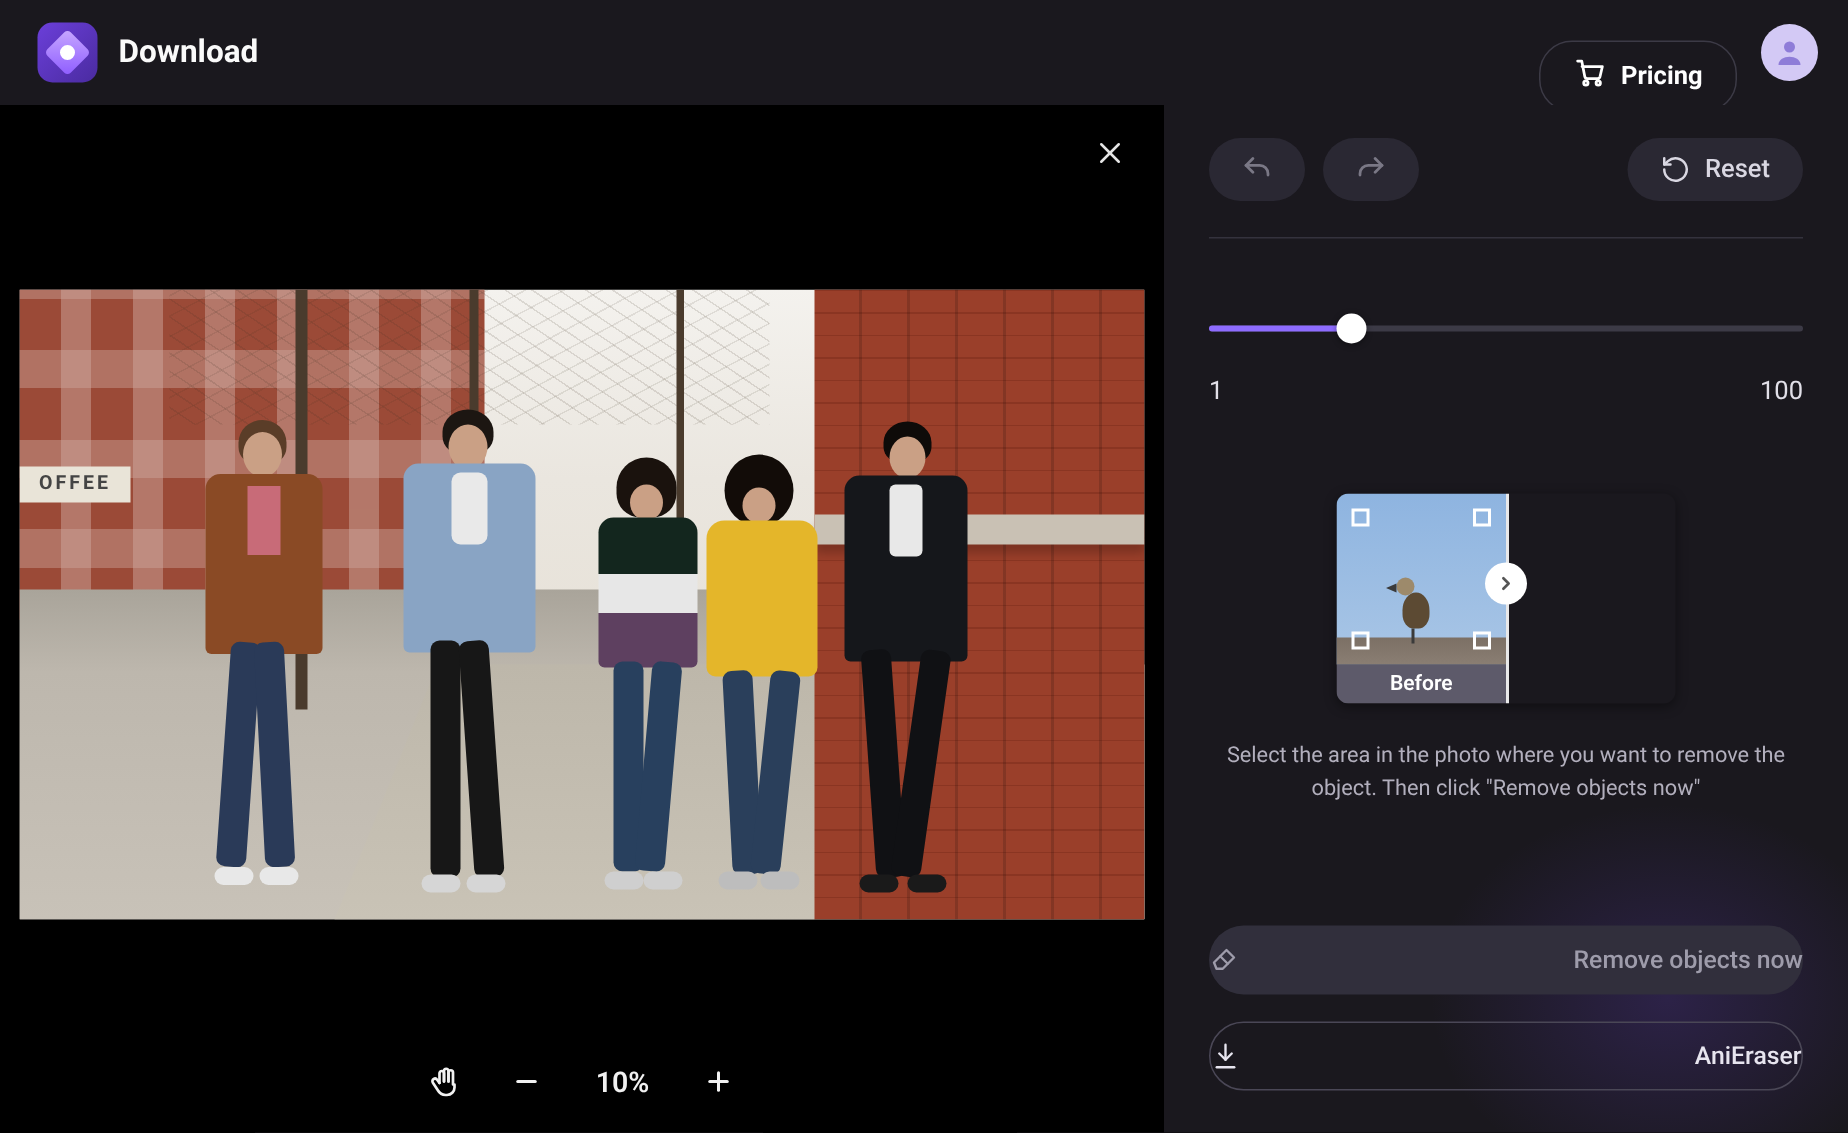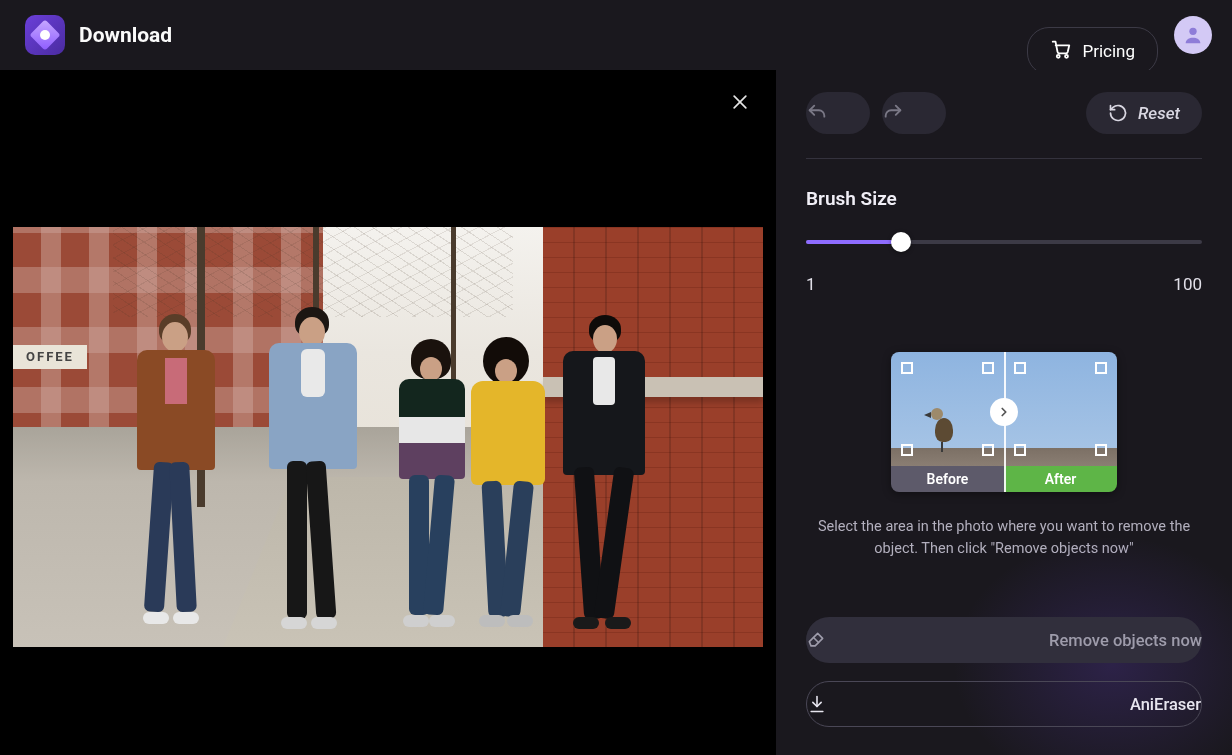--- a/index.html
+++ b/index.html
@@ -5,21 +5,21 @@
 * { margin:0; padding:0; box-sizing:border-box; font-family: -apple-system, BlinkMacSystemFont, "Segoe UI", Roboto, sans-serif; }
 html,body { width:1232px; height:755px; background:#141216; color:#fff; overflow:hidden; }
 
 
 .header { height:70px; background:#1a181e; display:flex; align-items:center; padding:0 20px 0 25px; }
 .logo-box { width:40px; height:40px; border-radius:10px; background:linear-gradient(135deg,#6b3fd9,#4a2ba0); position:relative; display:flex; align-items:center; justify-content:center; }
 .logo-shape { width:22px; height:22px; background:linear-gradient(135deg,#c7a8ff,#8e5cff); transform:rotate(45deg); border-radius:3px; }
 .logo-shape::after { content:""; position:absolute; width:10px; height:10px; border-radius:50%; background:#fff; right:6px; top:6px; }
 .app-name { font-size:21px; font-weight:700; margin-left:14px; color:#fafafa; }
 .header .spacer { flex:1; }
-.pricing-btn { height:48px; padding:0 22px; border:1px solid #3c3a46; border-radius:22px; background:transparent; color:#fff; font-size:17px; font-weight:400; display:flex; align-items:center; gap:10px; cursor:pointer;margin-top:31px; }
+.pricing-btn { height:48px; padding:0 22px; border:1px solid #3c3a46; border-radius:22px; background:transparent; color:#fff; font-size:17px; font-weight:700; display:flex; align-items:center; gap:10px; cursor:pointer;margin-top:31px; }
 .avatar { width:38px; height:38px; border-radius:50%; background:#d3c9f5; margin-left:16px; display:flex; align-items:center; justify-content:center; }
 .avatar svg { width:22px; height:22px; fill:#8e7cd8; }
 
 
 .main { display:flex; height:685px; }
 .canvas-area { width:776px; height:100%; background:#000; display:flex; flex-direction:column; position:relative; }
 .close-btn { position:absolute; top:18px; right:22px; width:28px; height:28px; display:flex; align-items:center; justify-content:center; cursor:pointer; color:#e5e5e5; }
 .canvas-holder { flex:1; display:flex; align-items:center; justify-content:center; }
 .photo { width:750px; height:420px; margin-top:48px; position:relative; overflow:hidden; }
 
@@ -103,21 +103,21 @@
 
 
 .zoom-bar { height:68px; display:flex; align-items:center; justify-content:center; gap:26px; color:#f1f1f1; }
 .zoom-bar .tool { width:28px; height:28px; display:flex; align-items:center; justify-content:center; cursor:pointer; }
 .zoom-val { font-size:19px; font-weight:600; min-width:48px; text-align:center; }
 
 
 .panel { flex:1; background:#1a181e; padding:22px 30px 28px; display:flex; flex-direction:column; position:relative; }
 .panel::after { content:""; position:absolute; right:-40px; bottom:-40px; width:320px; height:260px; background:radial-gradient(ellipse at center, rgba(110,70,220,.22), transparent 70%); pointer-events:none; }
 .history-row { display:flex; align-items:center; gap:12px; }
-.round-btn { height:42px; border-radius:21px; background:#2a2833; border:none; display:flex; align-items:center; cursor:pointer; color:#8e8c98;font-style:italic; }
+.round-btn { height:42px; border-radius:21px; background:#2a2833; border:none; display:flex; align-items:center; justify-content:center; cursor:pointer; color:#8e8c98; }
 .undo-btn,.redo-btn { width:64px; }
 .undo-btn svg,.redo-btn svg { opacity:.55; }
 .reset-btn { margin-left:auto; padding:0 22px; gap:10px; font-size:17px; font-weight:500; color:#d9d7e2; }
 .divider { height:1px; background:#34323d; margin:24px 0 28px; }
 .section-title { font-size:19px; font-weight:600; color:#f0eef6; }
 .slider-wrap { position:relative; height:20px; margin-top:22px; }
 .track { position:absolute; left:0; right:0; top:8px; height:4px; background:#3c3a46; border-radius:2px; }
 .fill { position:absolute; left:0; top:8px; height:4px; background:#8e6cff; border-radius:2px; width:24%; }
 .thumb { position:absolute; top:0; width:20px; height:20px; border-radius:50%; background:#fff; left:calc(24% - 10px); box-shadow:0 1px 4px rgba(0,0,0,.4); cursor:grab; }
 .range-labels { display:flex; justify-content:space-between; margin-top:22px; font-size:17px; color:#e1dfe8; }
@@ -236,20 +236,42 @@
             <div class="hair"></div>
             <div class="head"></div>
             <div class="torso"></div>
             <div class="leg l1"></div>
             <div class="leg l2"></div>
             <div class="shoe s1"></div>
             <div class="shoe s2"></div>
           </div>
       </div>
     </div>
+    <div class="zoom-bar">
+      <div class="tool">
+        <svg width="24" height="24" viewBox="0 0 24 24" fill="none" stroke="#f1f1f1" stroke-width="1.8" stroke-linecap="round" stroke-linejoin="round">
+            <path d="M8 13V6.5a1.5 1.5 0 1 1 3 0V12"></path>
+            <path d="M11 12V5a1.5 1.5 0 1 1 3 0v7"></path>
+            <path d="M14 12V6a1.5 1.5 0 1 1 3 0v8"></path>
+            <path d="M8 13l-1.6-2.2a1.7 1.7 0 0 0-2.8 2L7 18a6 6 0 0 0 5 3h1a5 5 0 0 0 5-5v-2"></path>
+          </svg>
+      </div>
+      <div class="tool">
+        <svg width="20" height="20" viewBox="0 0 24 24" stroke="#f1f1f1" stroke-width="2.4" stroke-linecap="round">
+            <line x1="5" y1="12" x2="19" y2="12"></line>
+          </svg>
+      </div>
+      <div class="zoom-val">10%</div>
+      <div class="tool">
+        <svg width="20" height="20" viewBox="0 0 24 24" stroke="#f1f1f1" stroke-width="2.4" stroke-linecap="round">
+            <line x1="5" y1="12" x2="19" y2="12"></line>
+            <line x1="12" y1="5" x2="12" y2="19"></line>
+          </svg>
+      </div>
+    </div>
   </div>
 
   <div class="panel">
     <div class="history-row">
       <button class="round-btn undo-btn">
         <svg width="22" height="22" viewBox="0 0 24 24" fill="none" stroke="#bdbbca" stroke-width="2" stroke-linecap="round" stroke-linejoin="round">
             <path d="M9 14 4 9l5-5"></path>
             <path d="M4 9h10a6 6 0 0 1 6 6v1"></path>
           </svg>
       </button>
@@ -263,21 +285,20 @@
         <svg width="20" height="20" viewBox="0 0 24 24" fill="none" stroke="#d9d7e2" stroke-width="2" stroke-linecap="round" stroke-linejoin="round">
             <path d="M3 12a9 9 0 1 0 3-6.7L3 8"></path>
             <path d="M3 3v5h5"></path>
           </svg>
         <span>Reset</span>
       </button>
     </div>
 
     <div class="divider"></div>
 
-    <div class="section-title">Brush Size</div>
     <div class="slider-wrap">
       <div class="track"></div>
       <div class="fill"></div>
       <div class="thumb"></div>
     </div>
     <div class="range-labels">
       <span>1</span>
       <span>100</span>
     </div>
 
@@ -292,31 +313,20 @@
             <div class="legb"></div>
           </div>
         <div class="corners">
             <i class="tl"></i>
             <i class="tr"></i>
             <i class="bl"></i>
             <i class="br"></i>
           </div>
         <div class="demo-label lbl-before">Before</div>
       </div>
-      <div class="demo-half">
-        <div class="demo-sky"></div>
-          <div class="demo-ground"></div>
-        <div class="corners">
-            <i class="tl"></i>
-            <i class="tr"></i>
-            <i class="bl"></i>
-            <i class="br"></i>
-          </div>
-        <div class="demo-label lbl-after">After</div>
-      </div>
       <div class="demo-divider"></div>
       <div class="demo-arrow">
         <svg width="14" height="14" viewBox="0 0 24 24" fill="none" stroke="#555" stroke-width="3" stroke-linecap="round" stroke-linejoin="round">
             <polyline points="9 6 15 12 9 18"></polyline>
           </svg>
       </div>
     </div>
 
     <div class="instruction">Select the area in the photo where you want to remove the object. Then click "Remove objects now"</div>
 

